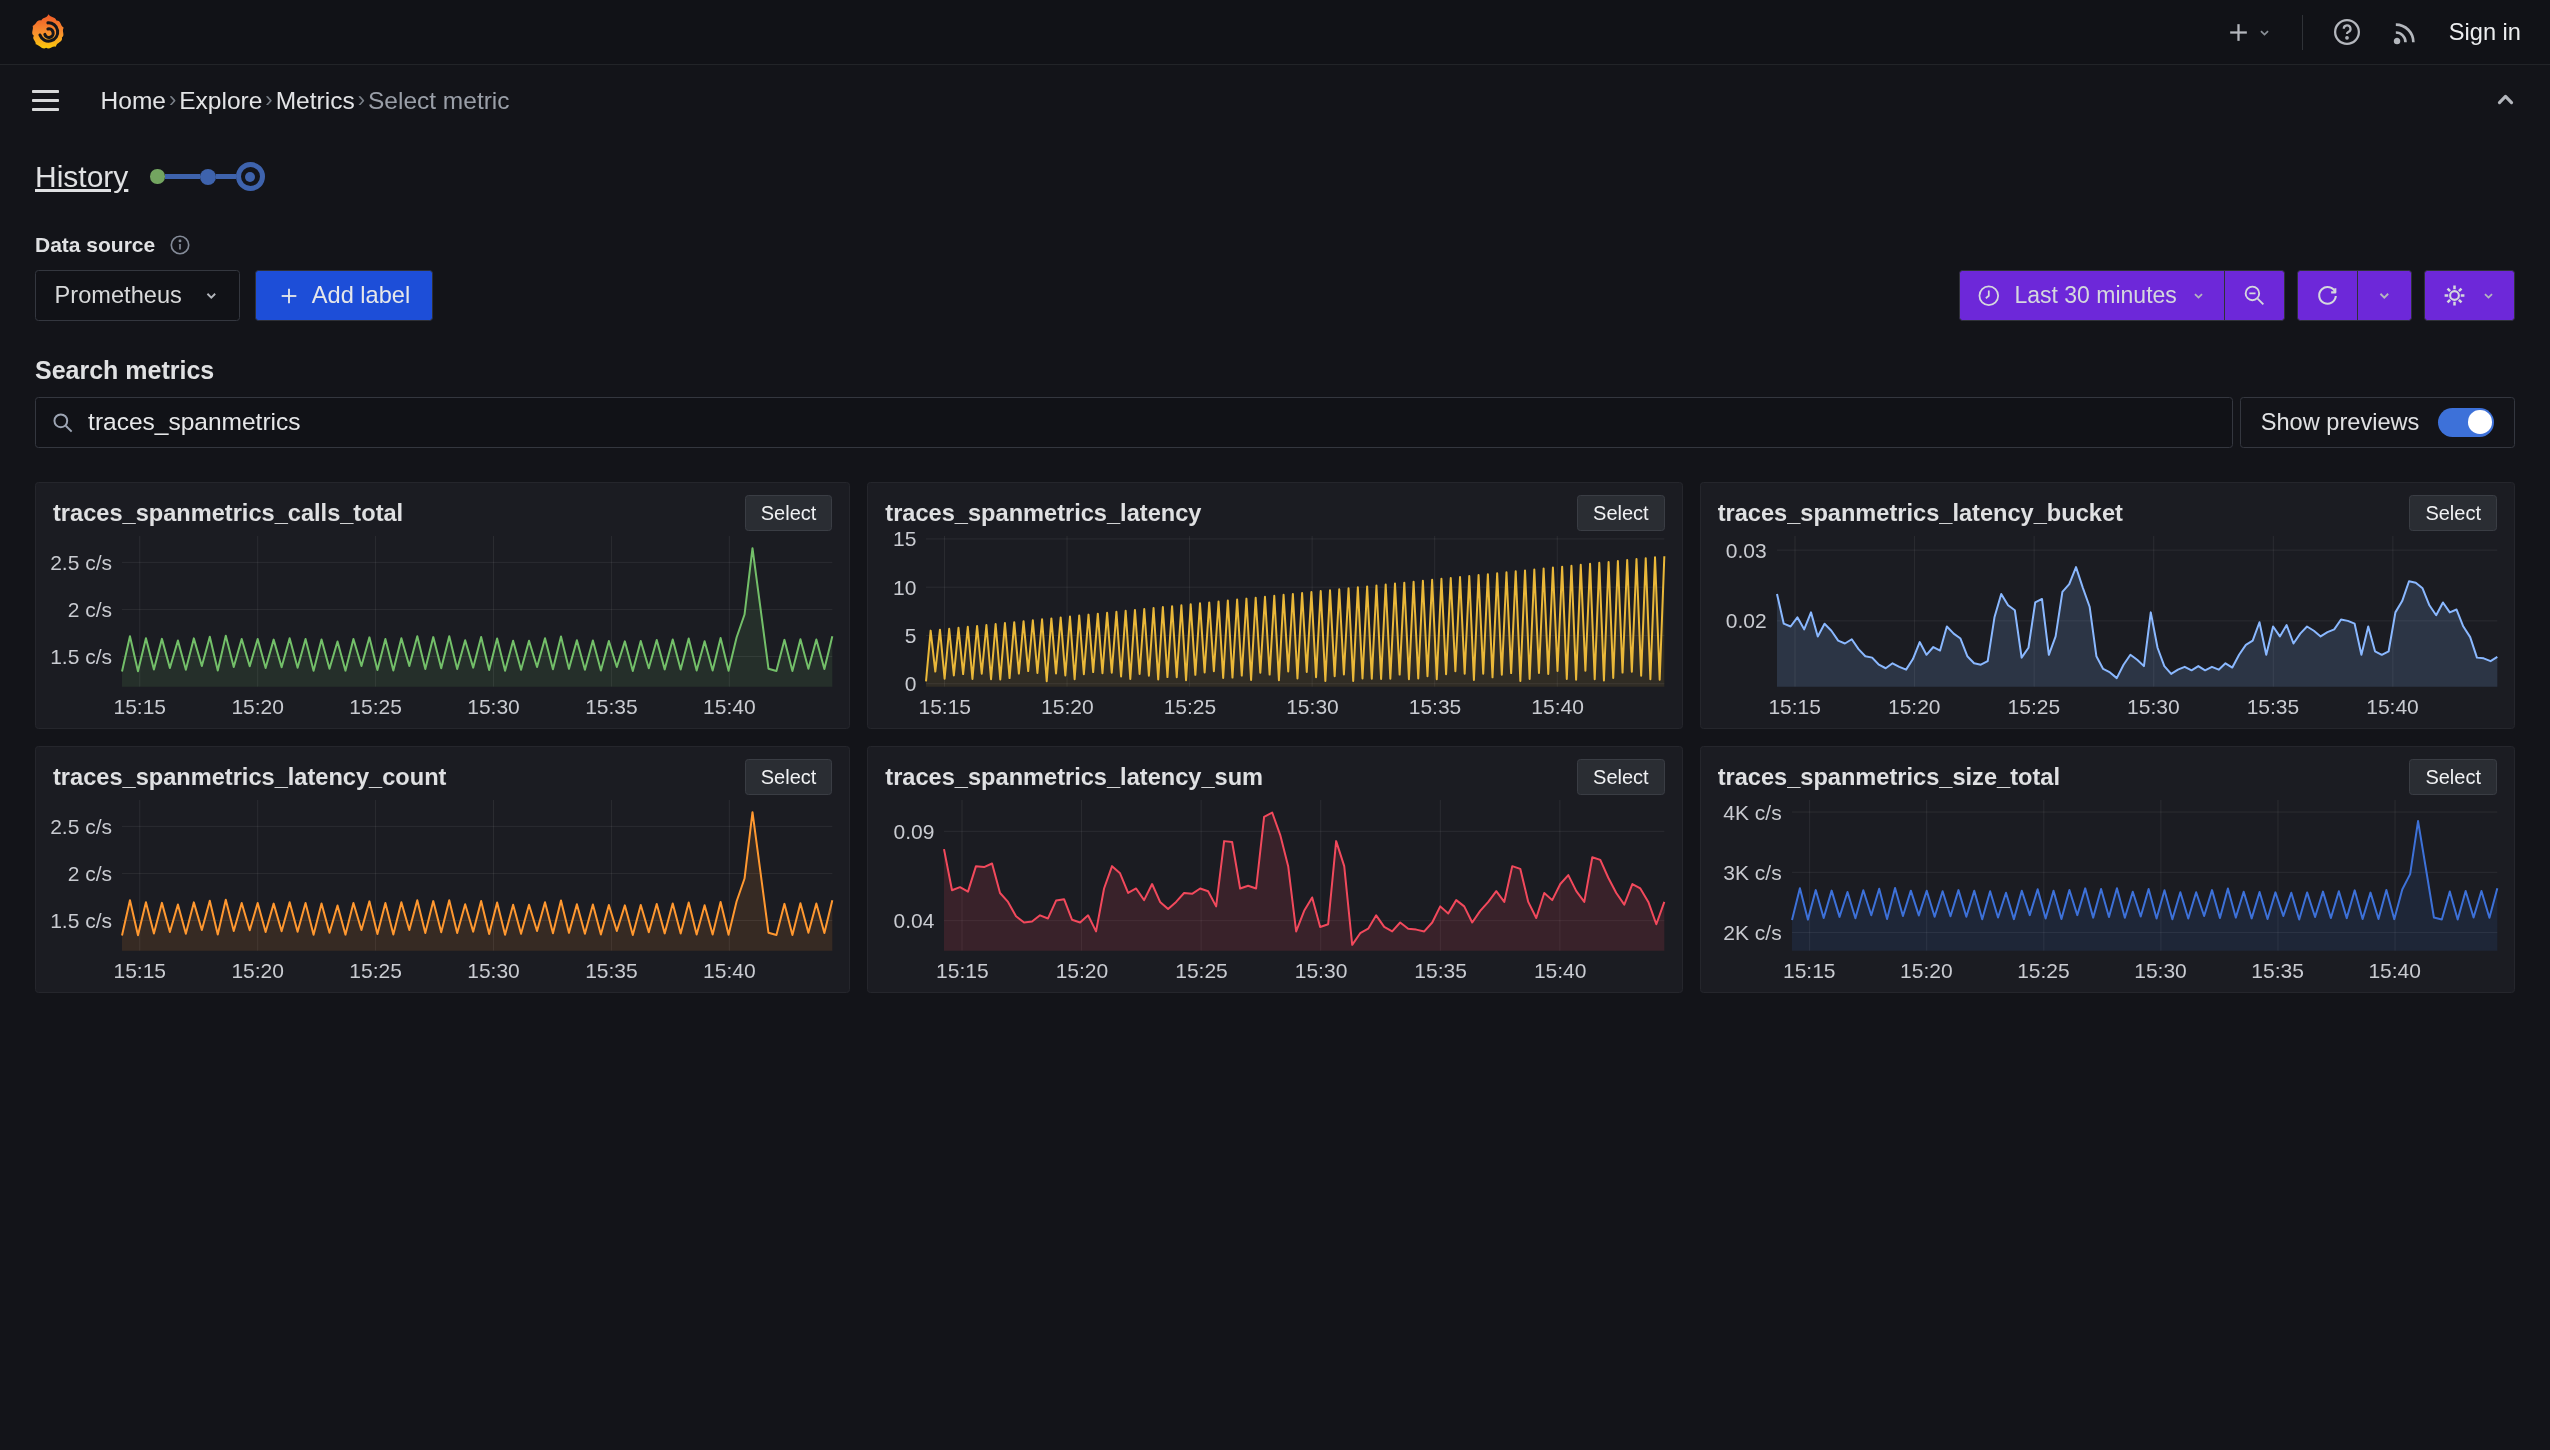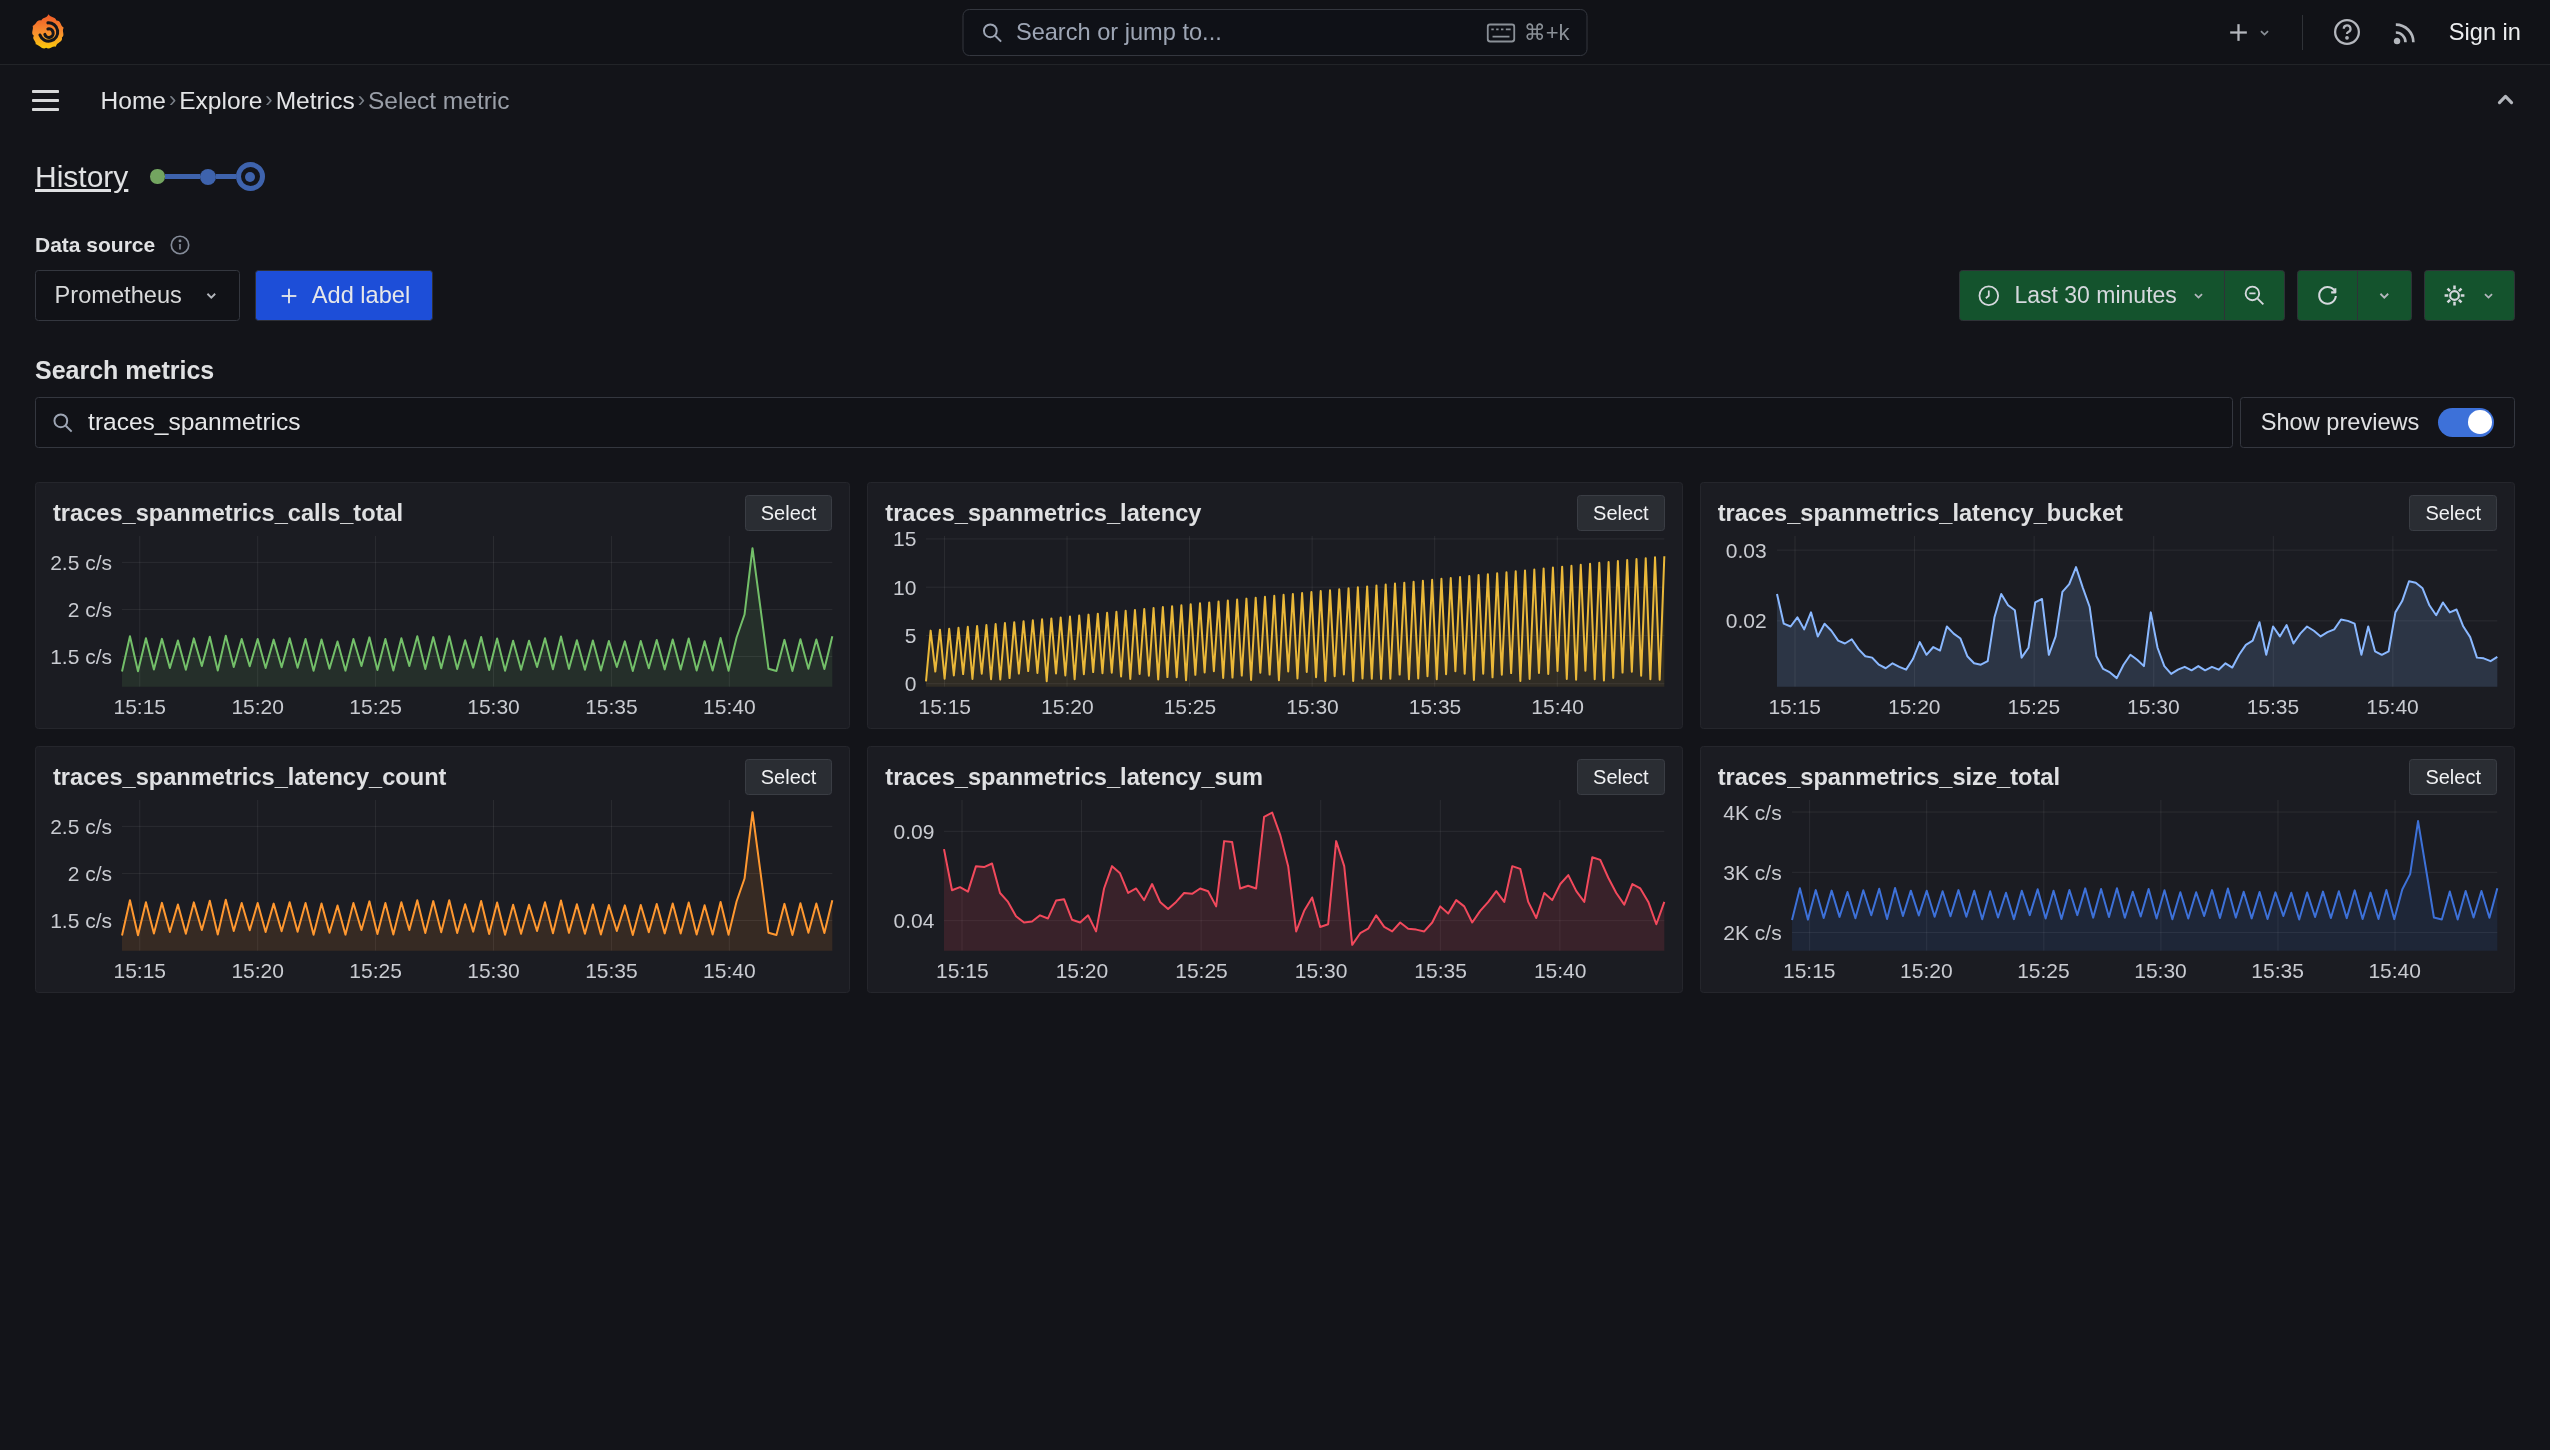--- a/index.html
+++ b/index.html
@@ -46,21 +46,21 @@
   .t-ring i { display:block; width:10px; height:10px; border-radius:50%; background:#3E63AD; }
 
   .ds-label-row { margin-top:39px; display:flex; align-items:center; gap:13.5px; }
   .field-label { font-size:21px; font-weight:700; color:#E0E1E3; }
   .controls-row { margin-top:13.5px; display:flex; align-items:center; }
   .select-box { display:flex; align-items:center; gap:20px; height:51px; padding:0 18.6px;
     background:#111217; border:0.8px solid #34373F; border-radius:3.4px; font-size:23.6px; cursor:pointer; }
   .btn { display:flex; align-items:center; gap:11.8px; height:51px; padding:0 22px; margin-left:15px;
     background:#1d4ed8; border:0.8px solid #2E3036; border-radius:3.4px; font-size:23.6px; color:#E6E7E9; cursor:pointer; }
   .right-controls { margin-left:auto; display:flex; align-items:center; gap:11.8px; }
-  .tp-group { display:flex; align-items:stretch; height:51px; background:#14532d;
+  .tp-group { display:flex; align-items:stretch; height:51px; background:#6d28d9;
     border:0.8px solid #2F3237; border-radius:3.4px; overflow:hidden; }
   .tp-seg { display:flex; align-items:center; gap:13.5px; padding:0 17px; font-size:23px; color:#D5D8DD; cursor:pointer; }
   .tp-seg + .tp-seg { border-left:0.8px solid #2F3237; }
 
   .search-label { margin-top:35px; font-size:25px; color:#E0E1E3; }
   .search-row { margin-top:11.8px; display:flex; align-items:center; gap:7px; }
   .metric-search { flex:1; height:51px; background:#111217; border:0.8px solid #34373F; border-radius:3.4px;
     display:flex; align-items:center; gap:13.5px; padding:0 15px; color:#9DA5B4; }
   .metric-search input { flex:1; background:transparent; border:none; outline:none;
     color:#E6E7E9; font-size:24.5px; font-family:inherit; }
@@ -99,38 +99,20 @@
       <linearGradient id="flame" x1="0" y1="0" x2="0" y2="1">
         <stop offset="0" stop-color="#F05A28"></stop>
         <stop offset="0.55" stop-color="#F8902E"></stop>
         <stop offset="1" stop-color="#FBCA0A"></stop>
       </linearGradient>
     </defs>
     <path fill="url(#flame)" d="M32,3 C36,9 43,7 45,13 C53,13 51,21 57,25 C53,31 60,37 54,41 C56,49 46,48 44,56 C38,54 34,62 28,58 C22,62 17,53 11,52 C12,46 4,44 8,38 C2,34 8,28 6,22 C12,20 12,11 20,13 C24,7 28,11 32,3 Z"></path>
     <path fill="none" stroke="#15161B" stroke-width="5" stroke-linecap="round" d="M31,17 a15,15 0 1 1 -13,20 M31,27 a7,7 0 1 1 -5,9"></path>
   </svg>
 
-  <div class="nav-search">
-    <svg width="23.6" height="23.6" viewBox="0 0 24 24" fill="none" stroke="#9DA5B4" stroke-width="2">
-      <circle cx="10" cy="10" r="6.5"></circle>
-        <line x1="15" y1="15" x2="21" y2="21"></line>
-    </svg>
-    <input type="text" placeholder="Search or jump to..." style="">
-    <span class="shortcut">
-      <svg width="29" height="22" viewBox="0 0 24 16" fill="none" stroke="#8A9097" stroke-width="1.6">
-        <rect x="1" y="1" width="22" height="14" rx="2"></rect>
-        <line x1="4" y1="5" x2="6" y2="5"></line>
-          <line x1="8" y1="5" x2="10" y2="5"></line>
-          <line x1="12" y1="5" x2="14" y2="5"></line>
-          <line x1="16" y1="5" x2="20" y2="5"></line>
-        <line x1="5" y1="11" x2="19" y2="11"></line>
-      </svg>
-      <span>⌘+k</span>
-    </span>
-  </div>
 
   <div class="nav-right">
     <span class="icon-btn">
       <svg width="25" height="25" viewBox="0 0 24 24" fill="none" stroke="#B4B7BD" stroke-width="2.2">
         <line x1="12" y1="4" x2="12" y2="20"></line>
           <line x1="4" y1="12" x2="20" y2="12"></line>
       </svg>
       <svg width="17" height="17" viewBox="0 0 24 24" fill="none" stroke="#8A9097" stroke-width="2.4">
         <polyline points="7,10 12,15 17,10"></polyline>
       </svg>

